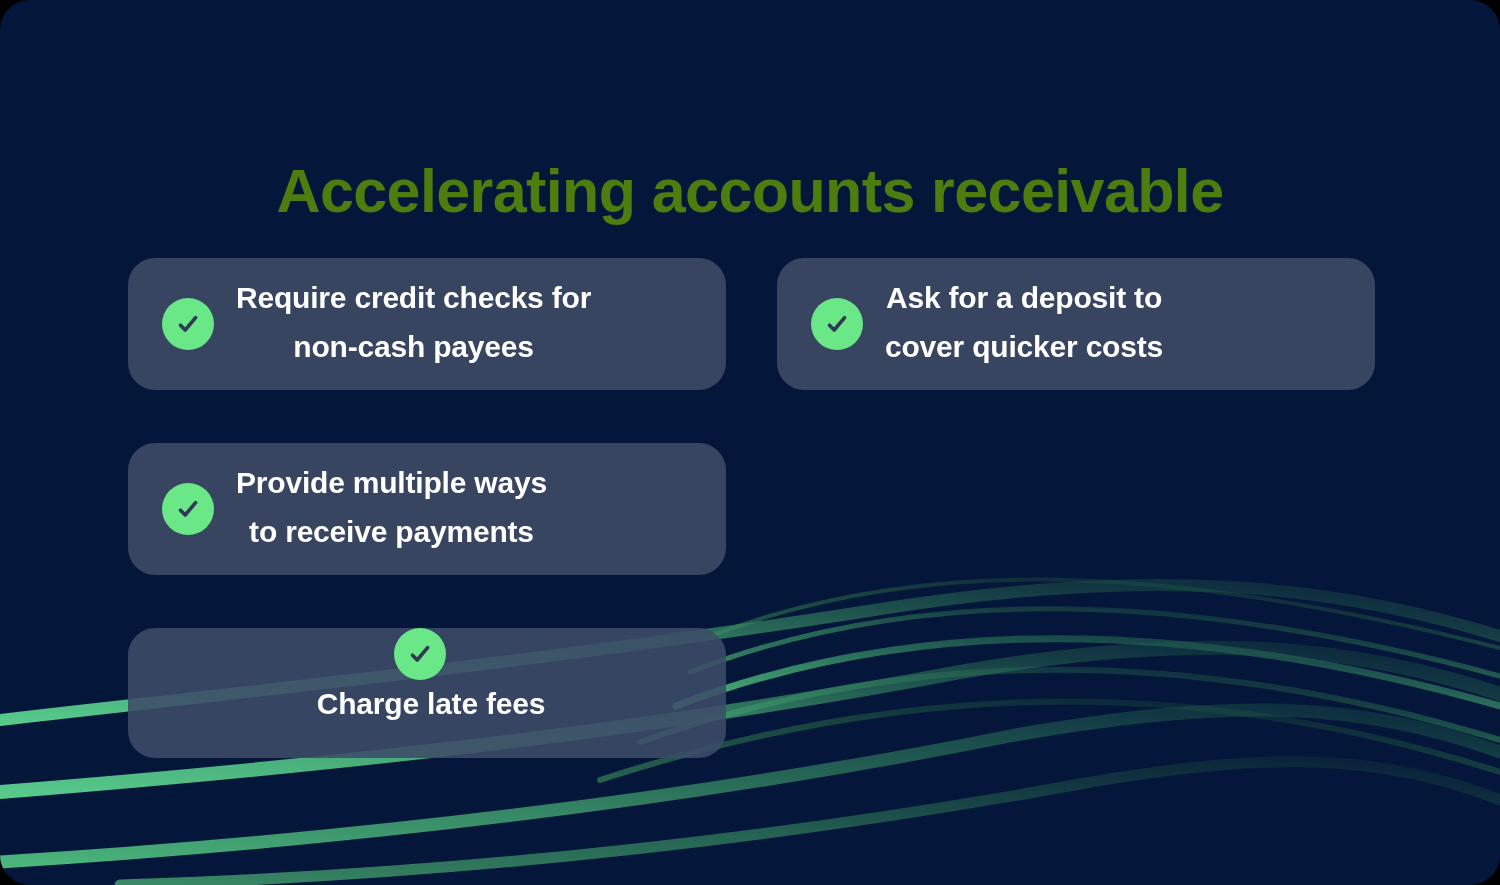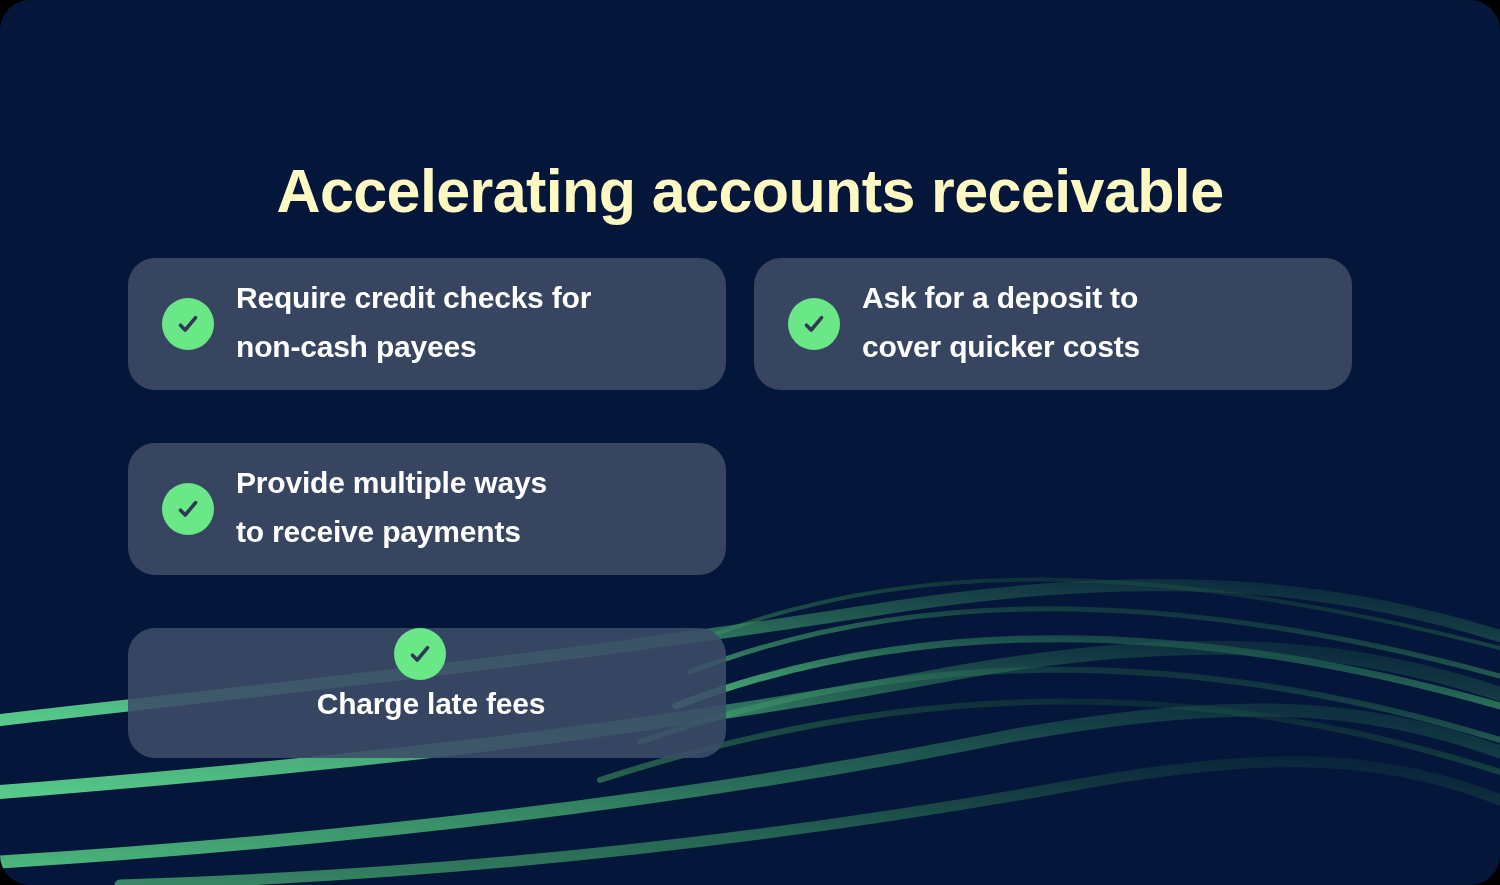--- a/index.html
+++ b/index.html
@@ -35,36 +35,37 @@
   
   #title {
     position: absolute;
     left: 0;
     top: 118px;
     width: 1500px;
     text-align: center;
     font-size: 61px;
     font-weight: bold;
     letter-spacing: -0.6px;
-    color: #fef9c3;
+    color: #4d7c0f;
     line-height: 1.08;
     z-index: 5;
   }
   
   #cards {
     position: absolute;
     left: 128px;
     top: 258px;
     width: 1247px;
     z-index: 4;
   }
   .row {
     display: flex;
-    gap: 28px;
+    gap: 51px;
     margin-bottom: 53px;
+    text-align: center;
   }
   .row:last-child { margin-bottom: 0; }
   .card {
     position: relative;
     width: 598px;
     min-height: 132px;
     box-sizing: border-box;
     border-radius: 27px;
     background: #374560;
     display: flex;

